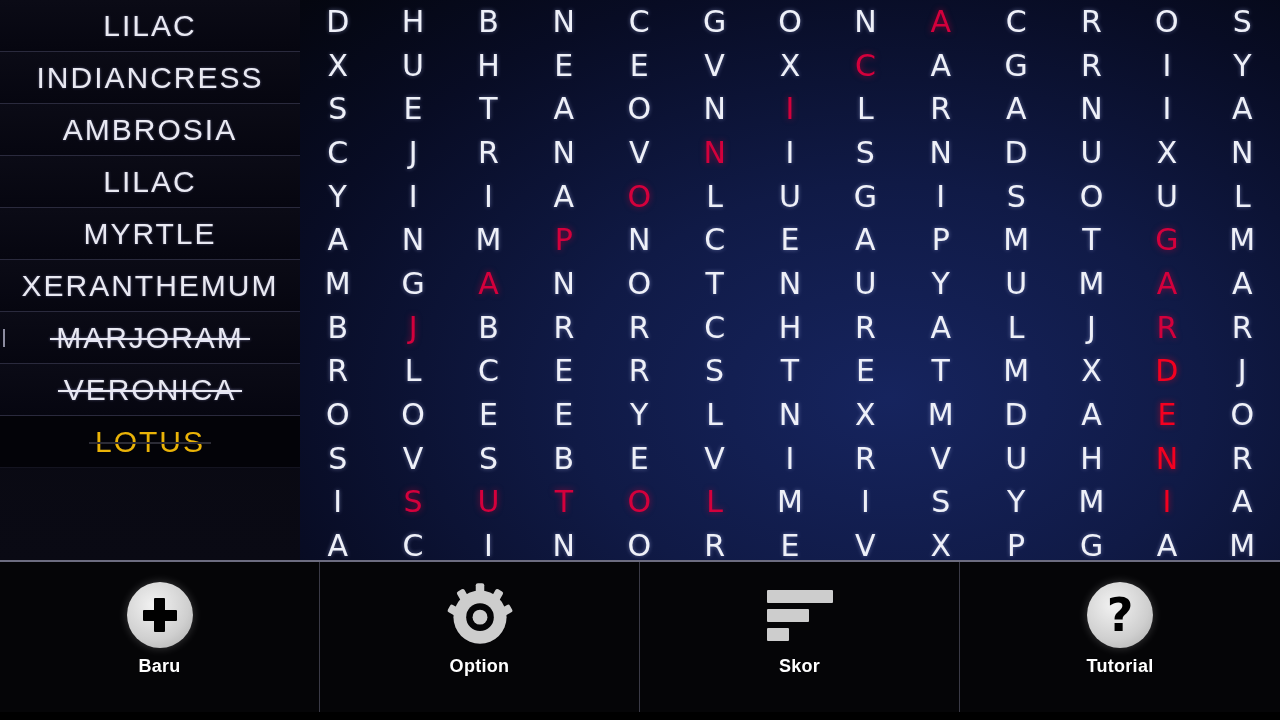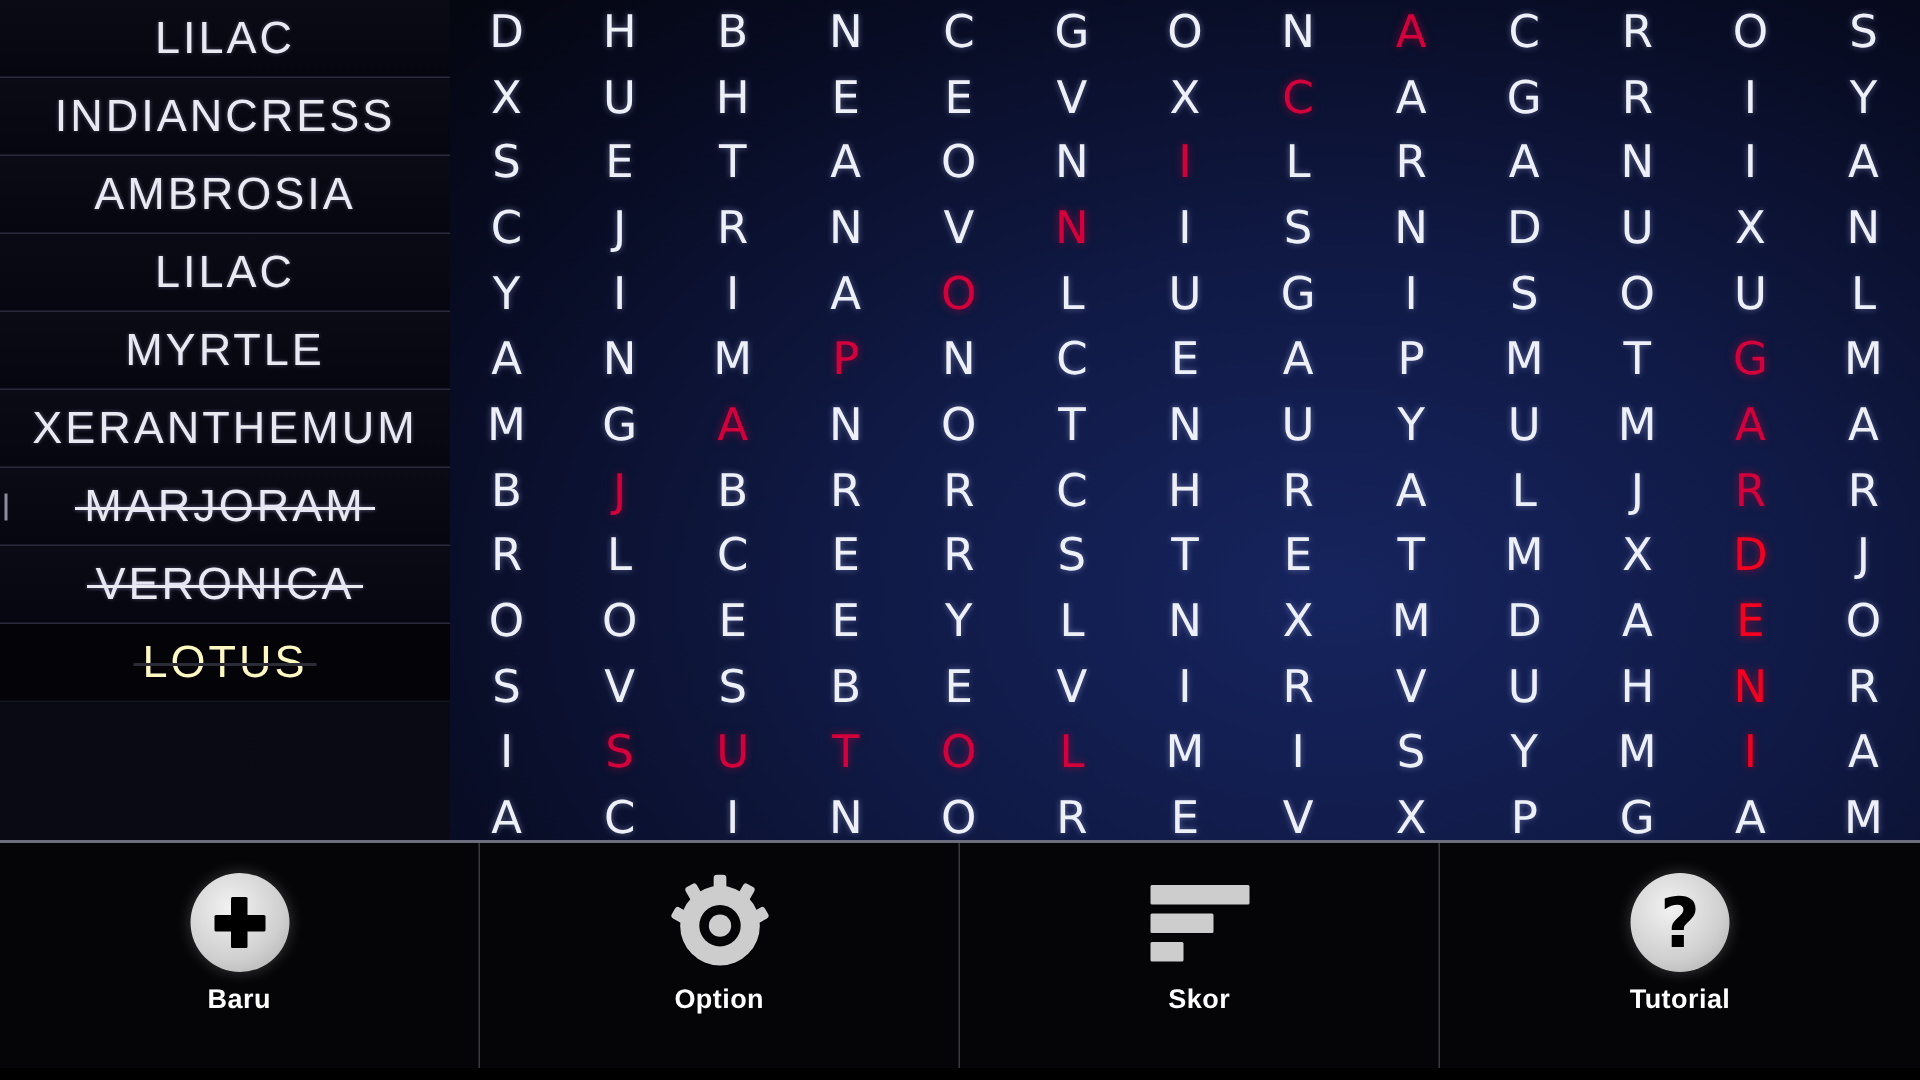--- a/index.html
+++ b/index.html
@@ -43,21 +43,21 @@
   .word-row.found .word-text::after{
     content:"";
     position:absolute;
     left:-6px; right:-6px;
     top:50%;
     height:2px;
     background:#e9e9f2;
     box-shadow:0 0 3px rgba(200,200,255,.5);
   }
   .word-row.dim .word-text{
-    color:#fef9c3;
+    color:#eab308;
     text-shadow:none;
   }
   .word-row.dim.found .word-text::after{
     background:#2c2c36;
     box-shadow:none;
   }
   .word-row.dim{ background:#030308; border-bottom:1px solid #141420; }
   
   .row-tick{
     position:absolute; left:3px; top:50%; transform:translateY(-50%);

